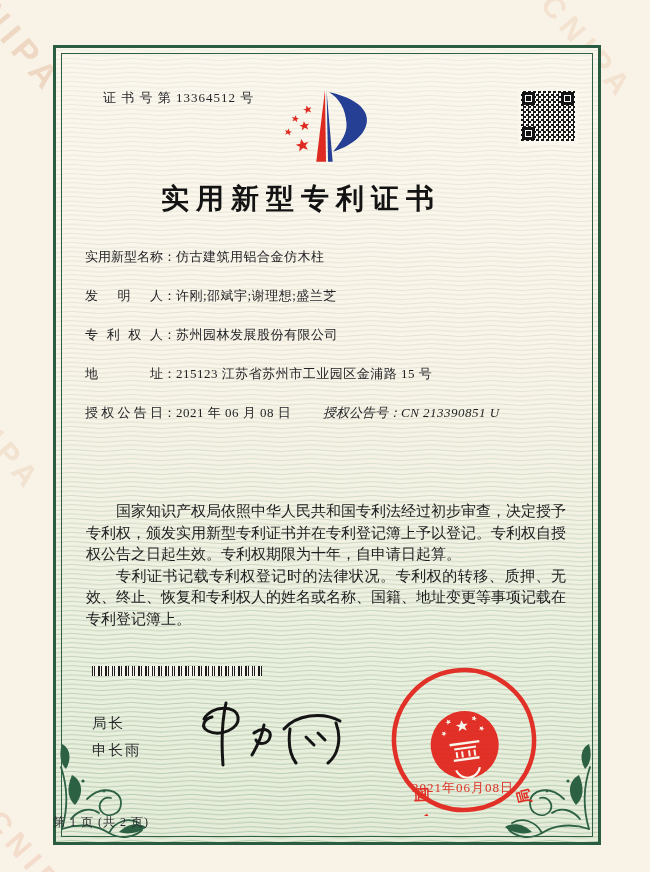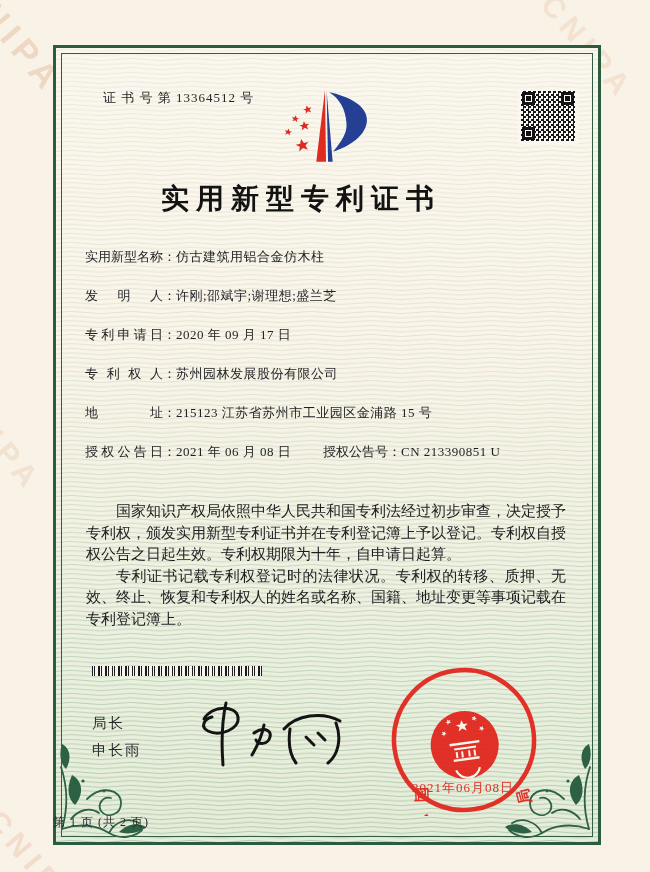--- a/index.html
+++ b/index.html
@@ -74,21 +74,21 @@
   
   .fields{position:absolute;left:85px;top:237px;width:480px;font-size:13px;color:#1f1f23;}
   .frow{position:relative;height:39px;line-height:39px;white-space:nowrap;}
   .flabel{
     display:inline-block;width:78px;
     text-align:justify;text-align-last:justify;
     vertical-align:top;
   }
   .fcolon{display:inline-block;vertical-align:top;}
   .fvalue{display:inline-block;vertical-align:top;letter-spacing:.5px;}
-  .grant-col{position:absolute;left:238px;top:0;height:39px;line-height:39px;}
+  .grant-col{position:absolute;left:238px;top:0;height:39px;line-height:39px;font-style:italic;}
   
   .paras{
     position:absolute;left:86px;top:501px;width:480px;
     font-size:15px;line-height:21.6px;color:#1c1c1e;
     text-align:justify;
   }
   .paras p{margin:0;text-indent:2em;}
   
   .barcode{
     position:absolute;left:92px;top:666px;width:170px;height:10px;
@@ -203,23 +203,20 @@
   </div>
 
   <div class="title">实用新型专利证书</div>
 
   <div class="fields">
     <div class="frow">
       <span class="flabel">实用新型名称</span><span class="fcolon">：</span><span class="fvalue">仿古建筑用铝合金仿木柱</span>
     </div>
     <div class="frow">
       <span class="flabel">发明人</span><span class="fcolon">：</span><span class="fvalue">许刚;邵斌宇;谢理想;盛兰芝</span>
-    </div>
-    <div class="frow">
-      <span class="flabel">专利申请日</span><span class="fcolon">：</span><span class="fvalue">2020 年 09 月 17 日</span>
     </div>
     <div class="frow">
       <span class="flabel">专利权人</span><span class="fcolon">：</span><span class="fvalue">苏州园林发展股份有限公司</span>
     </div>
     <div class="frow">
       <span class="flabel">地址</span><span class="fcolon">：</span><span class="fvalue">215123 江苏省苏州市工业园区金浦路 15 号</span>
     </div>
     <div class="frow">
       <span class="flabel">授权公告日</span><span class="fcolon">：</span><span class="fvalue">2021 年 06 月 08 日</span>
       <span class="grant-col">

